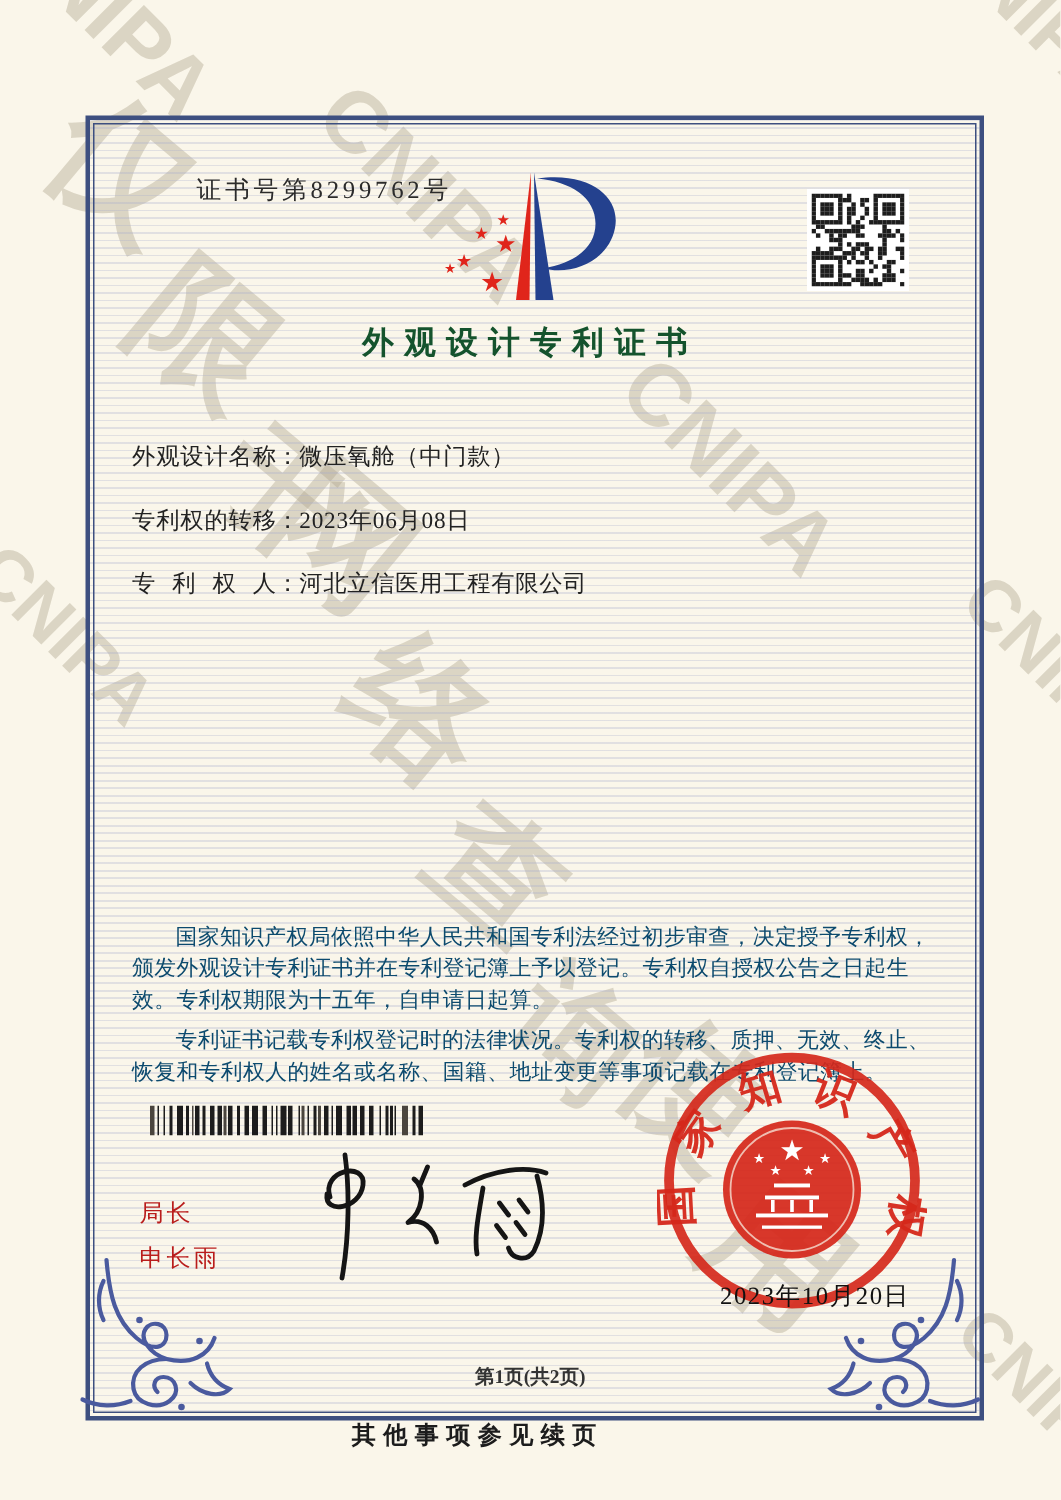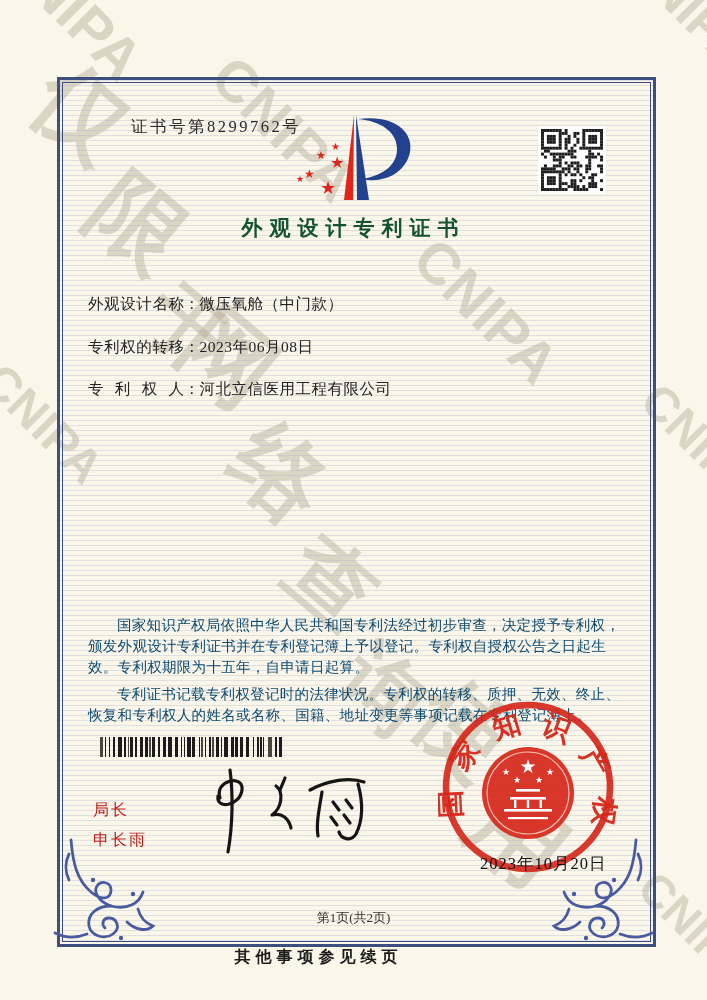--- a/index.html
+++ b/index.html
@@ -40,21 +40,21 @@
 
   .barcode{left:100px;top:737px;}
   .qr{left:538px;top:126px;background:#fff;padding:3px;line-height:0;}
 
   .signer{left:93px;top:795px;font-size:16px;line-height:30px;color:#b91c1c;letter-spacing:2px;}
   .sig{left:192px;top:762px;}
 
   .seal{left:438px;top:697px;}
   .seal-date{left:480px;top:853px;font-size:16.5px;letter-spacing:1px;color:#111;}
 
-  .page-no{left:57px;top:909px;width:593px;text-align:center;font-size:13px;color:#333;}
+  .page-no{left:57px;top:909px;width:593px;text-align:center;font-size:13px;color:#333;font-weight:bold;}
   .footer-note{left:0;top:947px;width:637px;text-align:center;font-size:16px;font-weight:600;
                letter-spacing:5px;color:#1c1c1c;}
 
   .flourish{position:absolute;z-index:4;width:110px;height:110px;}
   .flourish-br{left:550px;top:834px;}
   .flourish-bl{left:47px;top:834px;transform:scaleX(-1);}
 
   .logo{left:296px;top:112px;}
 </style>
 </head>

